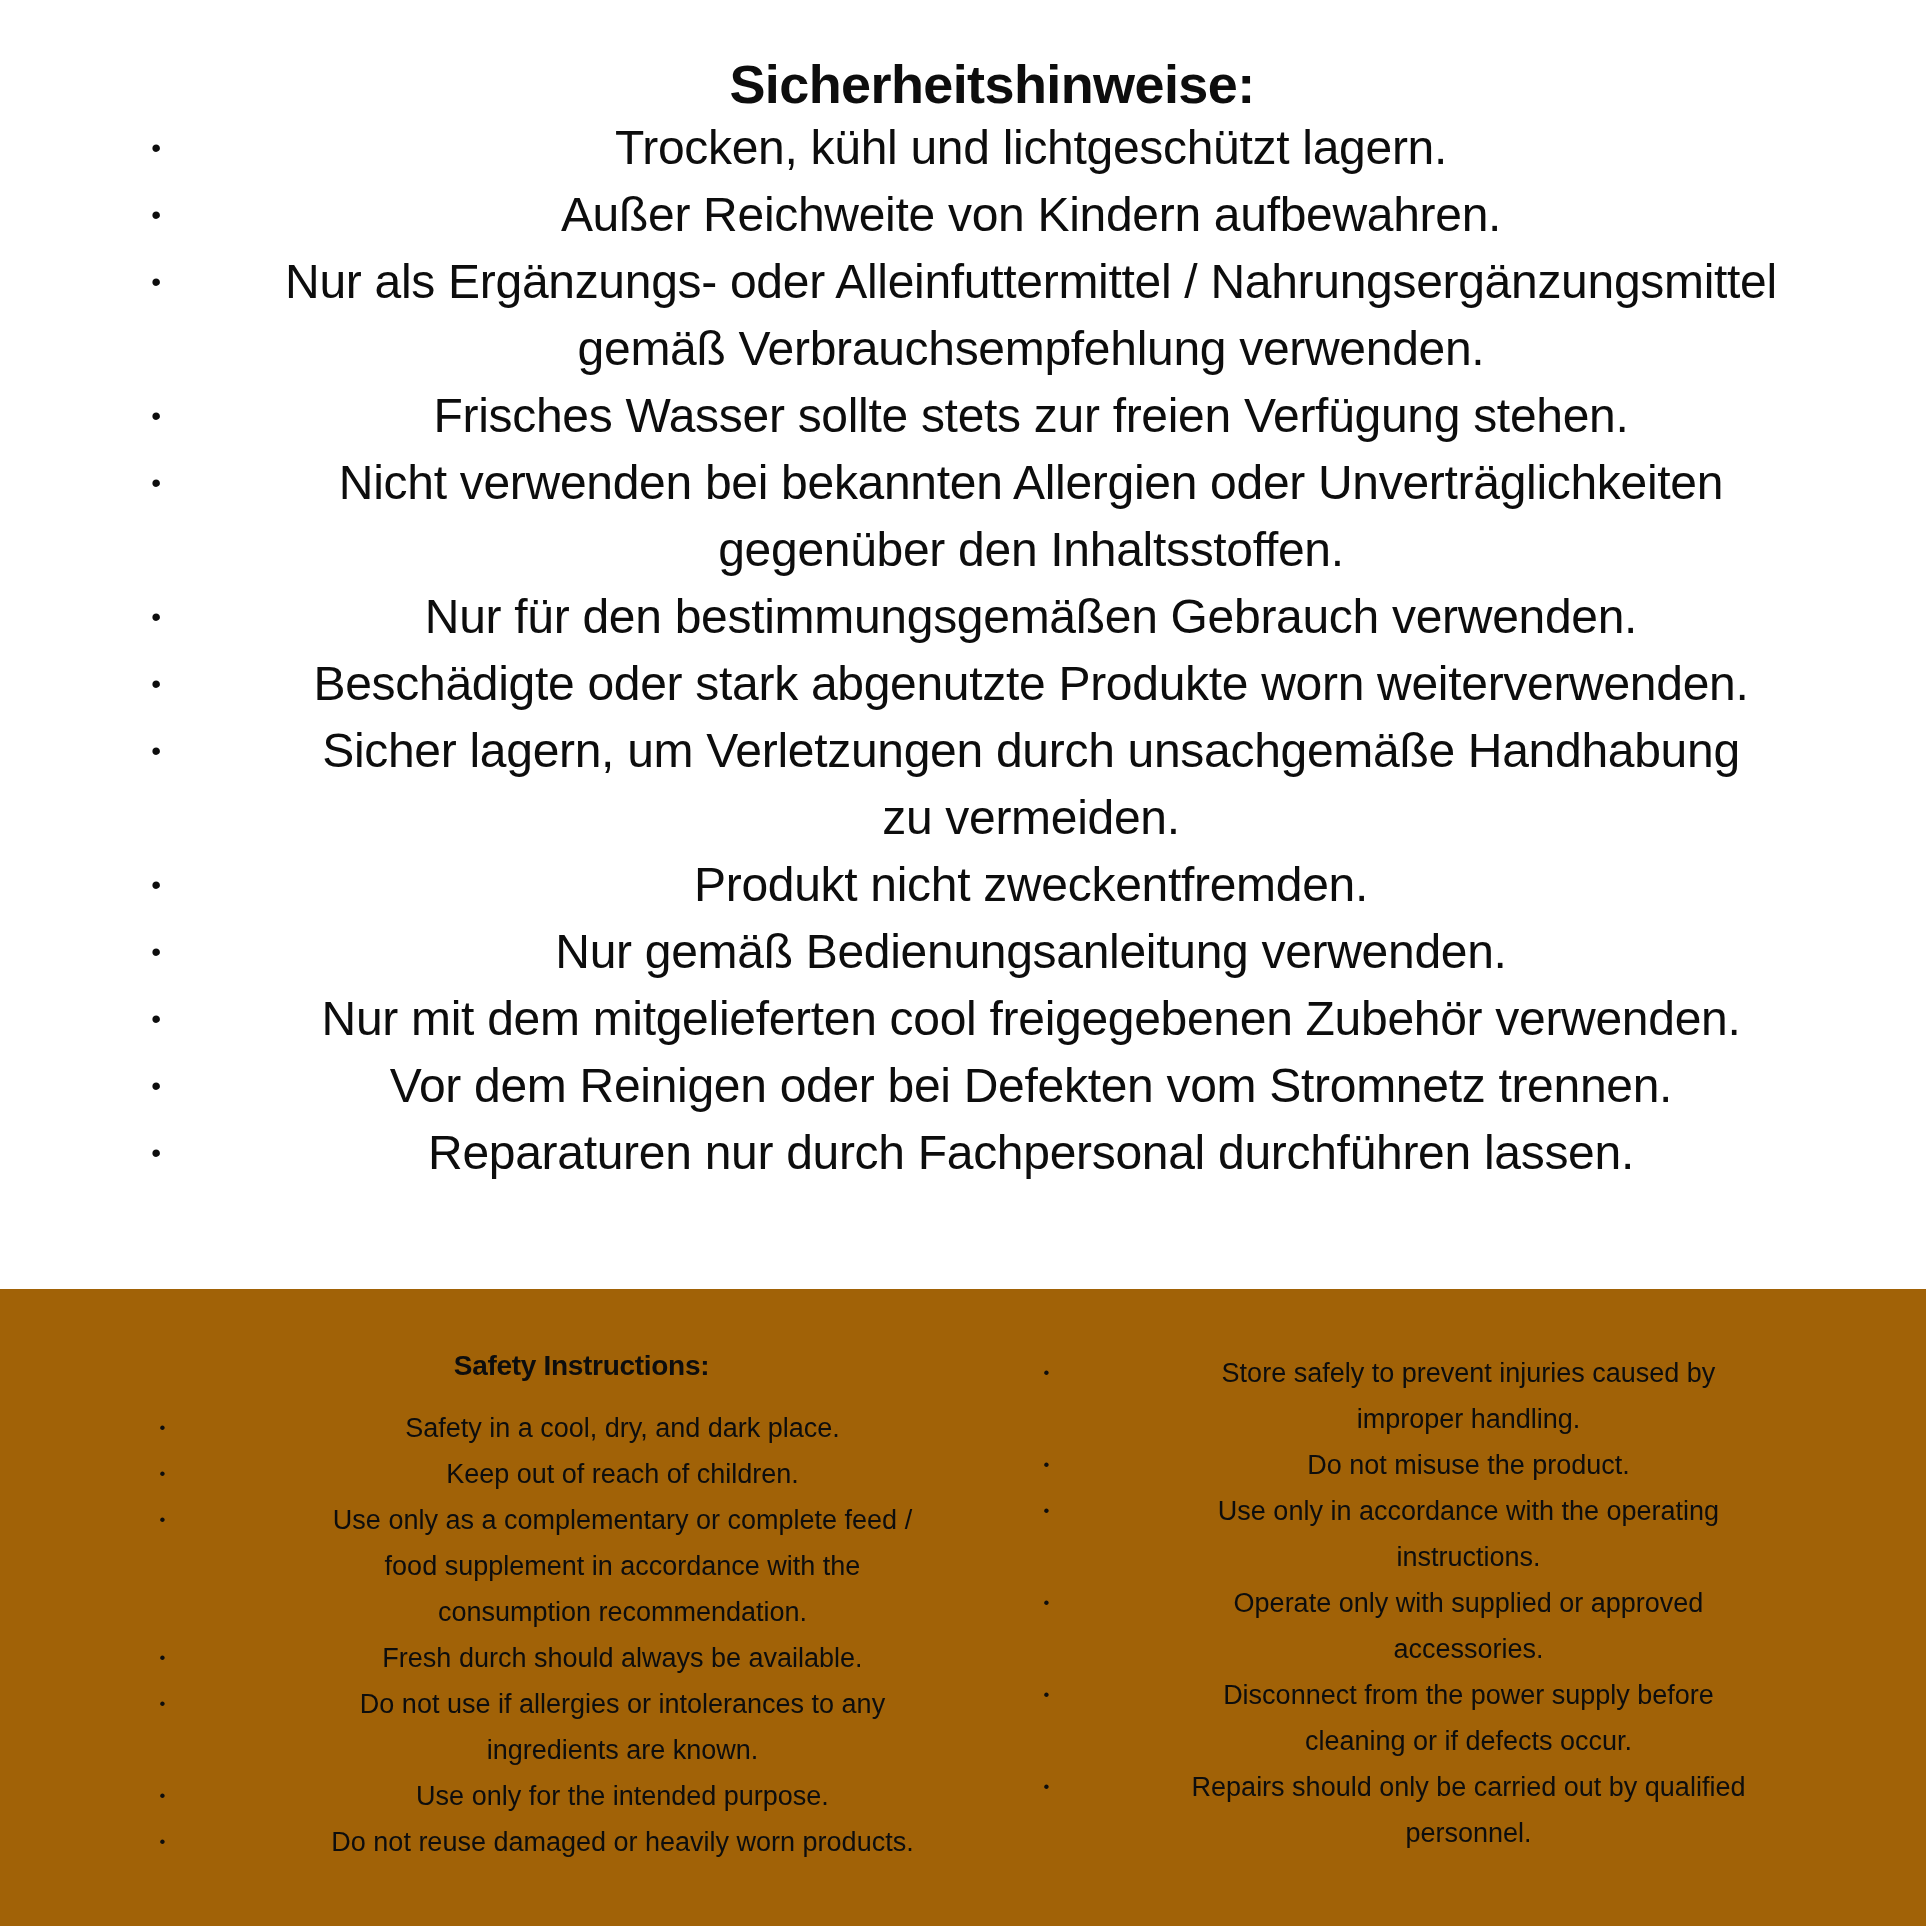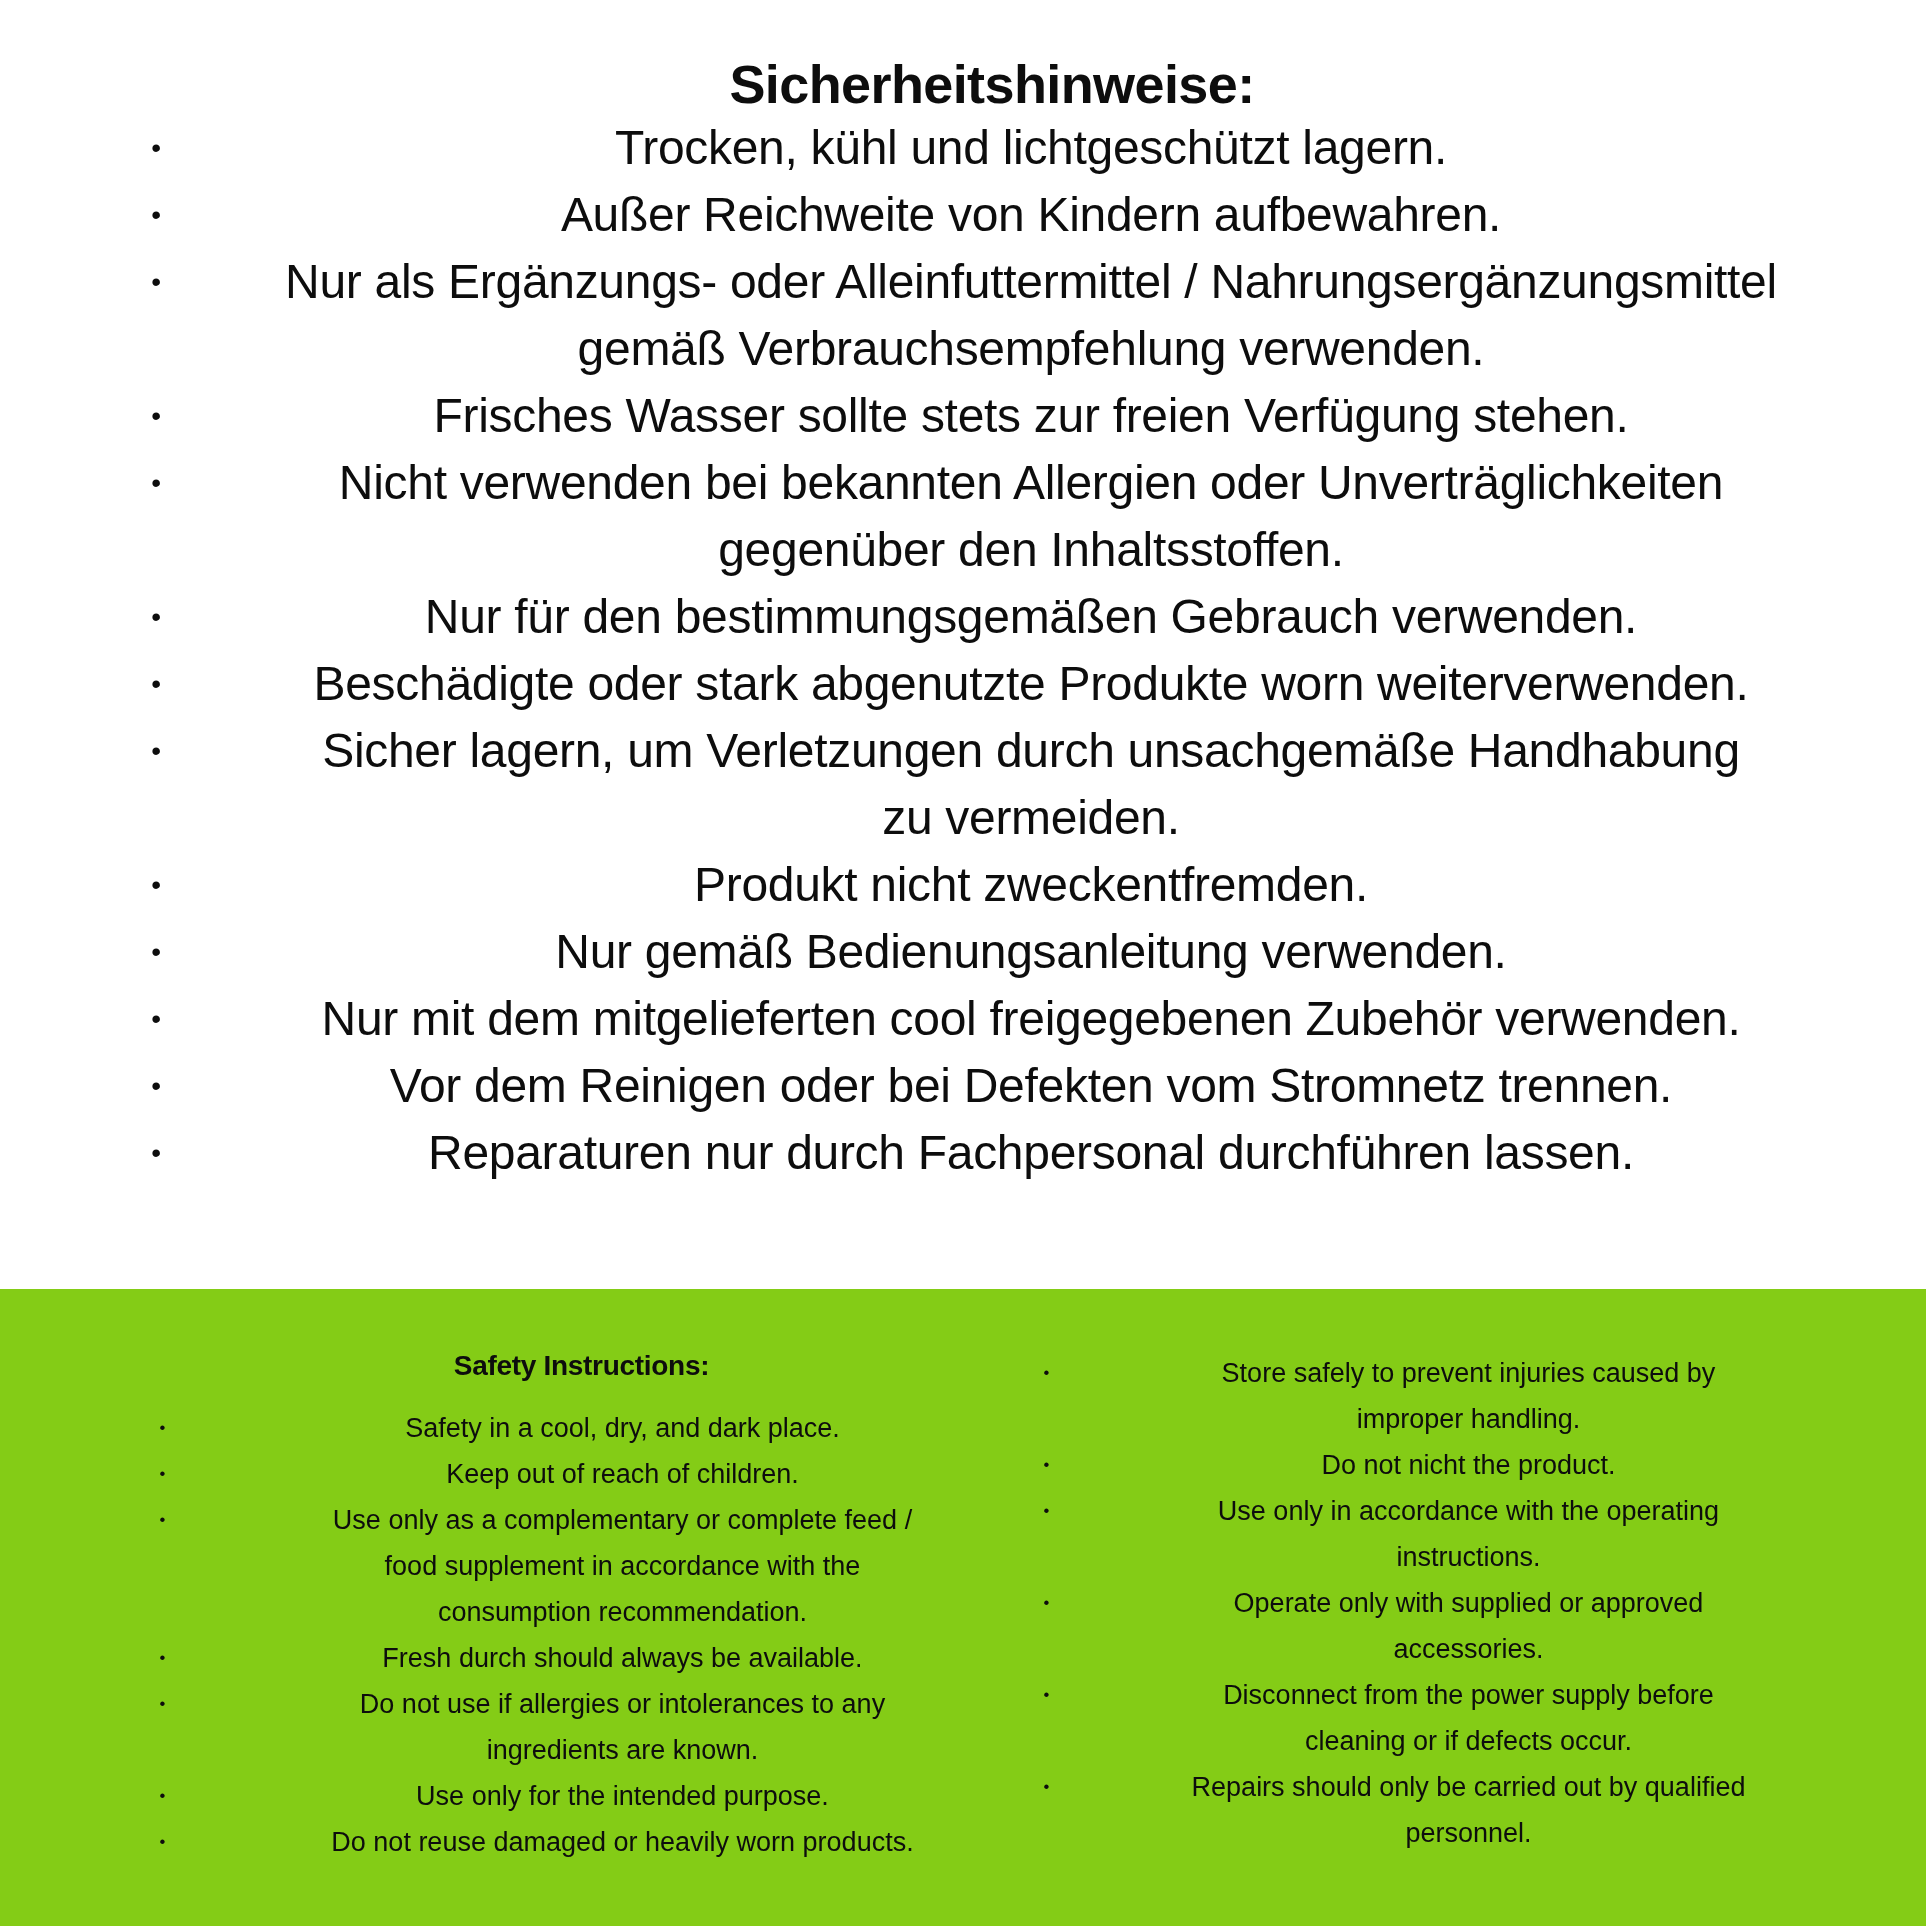--- a/index.html
+++ b/index.html
@@ -59,21 +59,21 @@
     margin-left: 36px;
   }
 
   
   .section-en {
     position: absolute;
     left: 0;
     top: 1289px;
     width: 1926px;
     height: 638px;
-    background: #84cc16;
+    background: #a16207;
     box-sizing: border-box;
     padding: 61px 83px 0 128px;
   }
   .en-cols {
     display: flex;
     align-items: flex-start;
   }
   .col-left {
     flex: 0 0 907px;
     width: 907px;
@@ -213,21 +213,21 @@
 
       <div class="col-right">
         <ul class="bullet-list en-list">
           <li>
               <span class="bullet">•</span>
               <span class="item-text">Store safely to prevent injuries caused by
 improper handling.</span>
             </li>
           <li>
               <span class="bullet">•</span>
-              <span class="item-text">Do not nicht the product.</span>
+              <span class="item-text">Do not misuse the product.</span>
             </li>
           <li>
               <span class="bullet">•</span>
               <span class="item-text">Use only in accordance with the operating
 instructions.</span>
             </li>
           <li>
               <span class="bullet">•</span>
               <span class="item-text">Operate only with supplied or approved
 accessories.</span>

